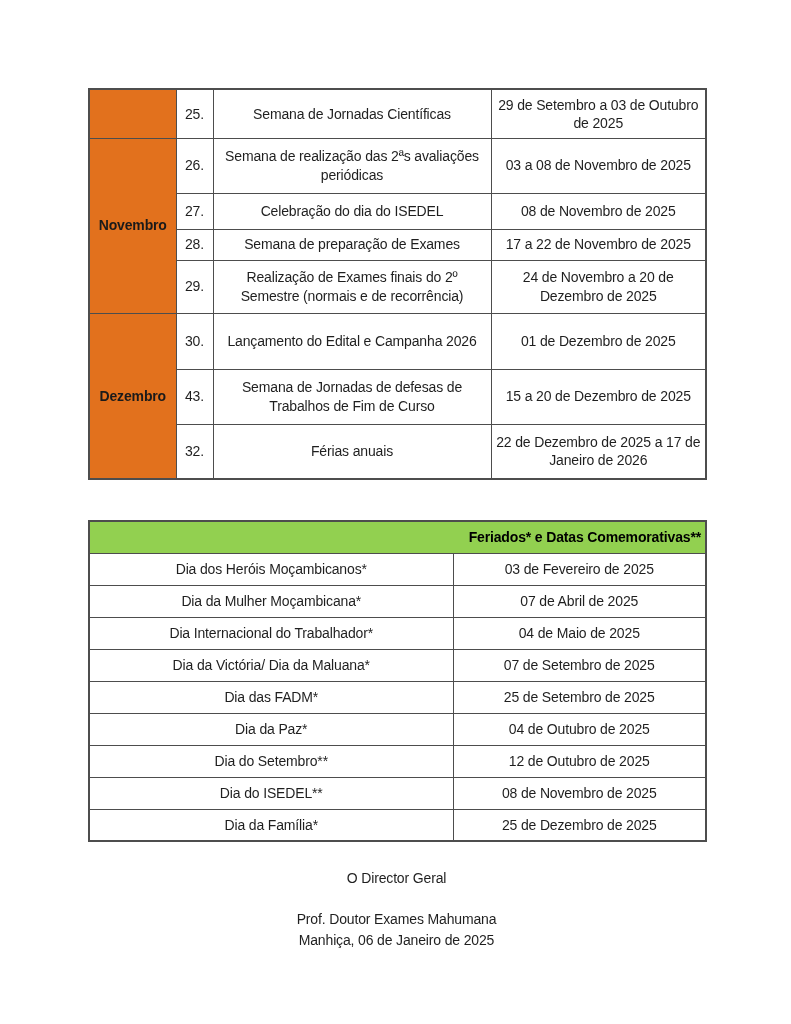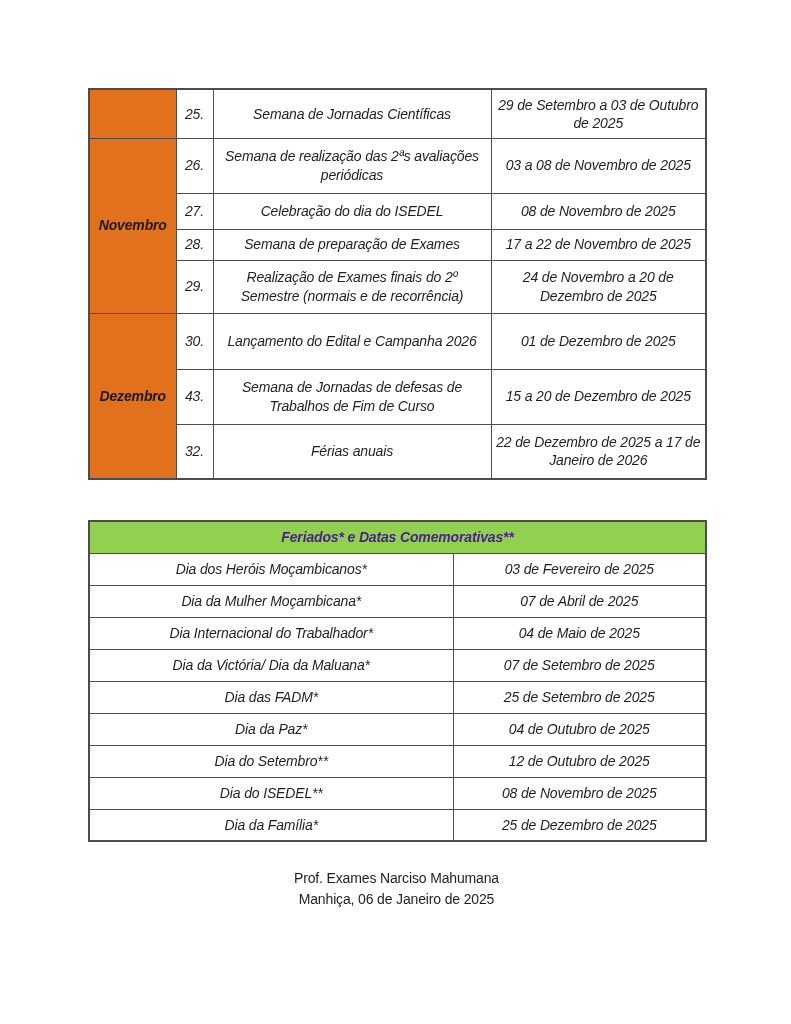--- a/index.html
+++ b/index.html
@@ -16,37 +16,38 @@
 
   table { border-collapse: collapse; table-layout: fixed; width: 617px; letter-spacing: -0.15px; }
   td {
     border: 1px solid var(--border, #4d4d4d);
     text-align: center;
     vertical-align: middle;
     font-size: 14px;
     line-height: 1.3;
     padding: 2px 4px;
   }
-  table.calendar, table.holidays { border: 2px solid var(--border, #4d4d4d); font-style: italic; }
+  table.calendar, table.holidays { border: 2px solid var(--border, #4d4d4d); }
 
   td.month {
     background: var(--month-cell-bg, #e2711d);
     font-weight: bold;
     color: #1a1a1a;
   }
   td.num { padding: 2px 1px; }
   td.date { padding: 2px 2px; }
 
   table.holidays { margin-top: 40px; }
   table.holidays td { height: 32px; }
   td.hol-header {
     background: var(--holidays-header-bg, #92d050);
     font-weight: bold;
     height: 33px;
-    color: #4c1d95;
+    color: #000000;
+    text-align: right;
   }
 
   .footer {
     margin-top: 26px;
     text-align: center;
     font-size: 14px;
     line-height: 21px;
     letter-spacing: -0.15px;
   }
   .sig-block { margin-top: 20px; }
@@ -153,20 +154,21 @@
           <td>08 de Novembro de 2025</td>
         </tr>
         <tr>
           <td>Dia da Família*</td>
           <td>25 de Dezembro de 2025</td>
         </tr>
       </tbody>
     </table>
 
     <div class="footer">
+      <div>O Director Geral</div>
       <div class="sig-block">
-        <div>Prof. Exames Narciso Mahumana</div>
+        <div>Prof. Doutor Exames Mahumana</div>
         <div>Manhiça, 06 de Janeiro de 2025</div>
       </div>
     </div>
 
   </div>
 </div>
 
 </body></html>

